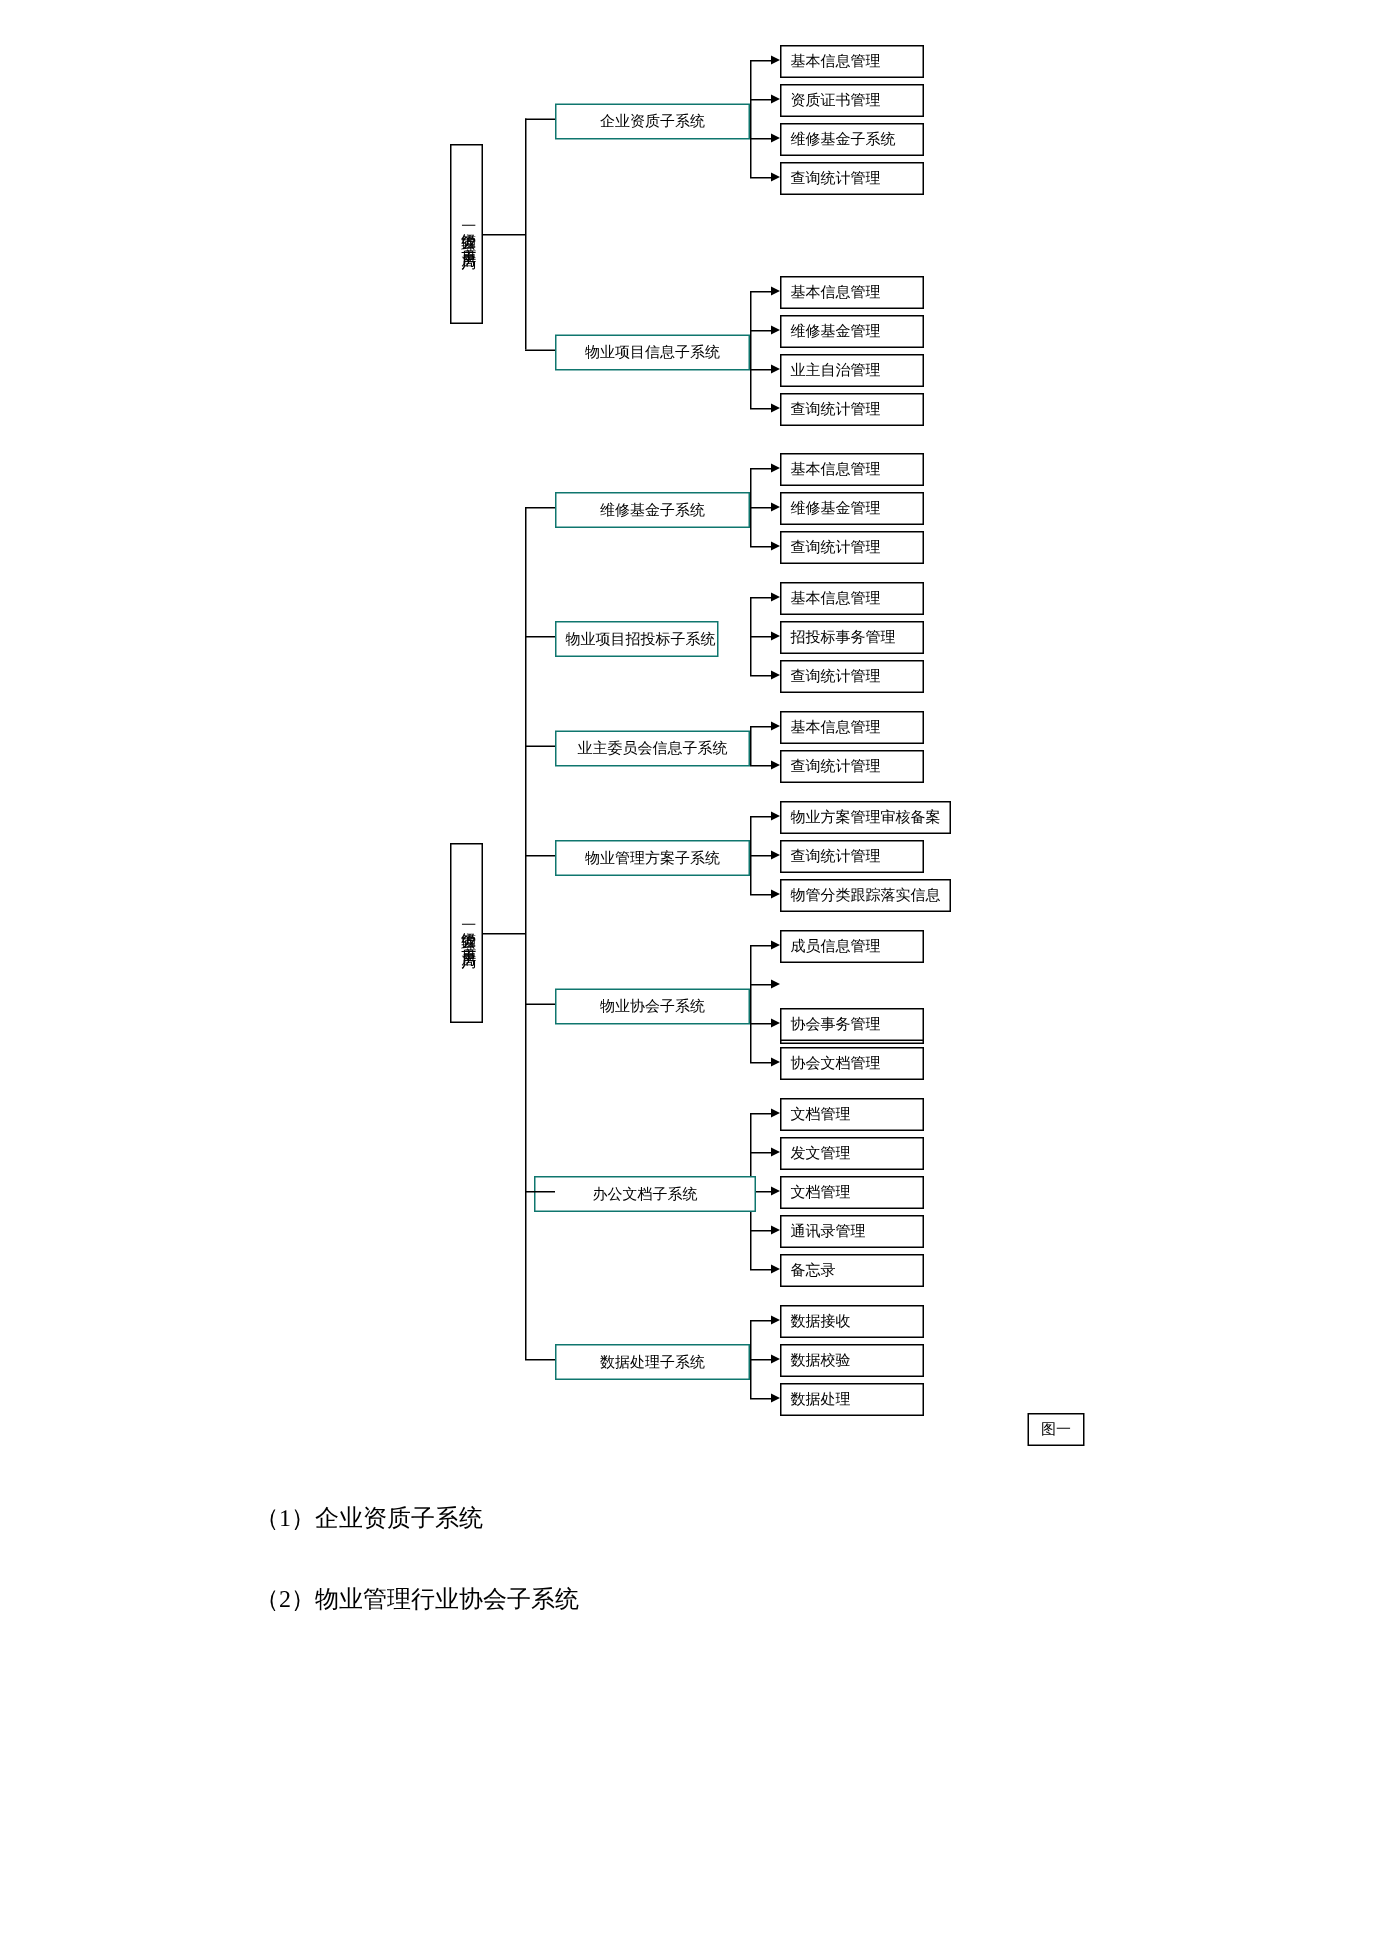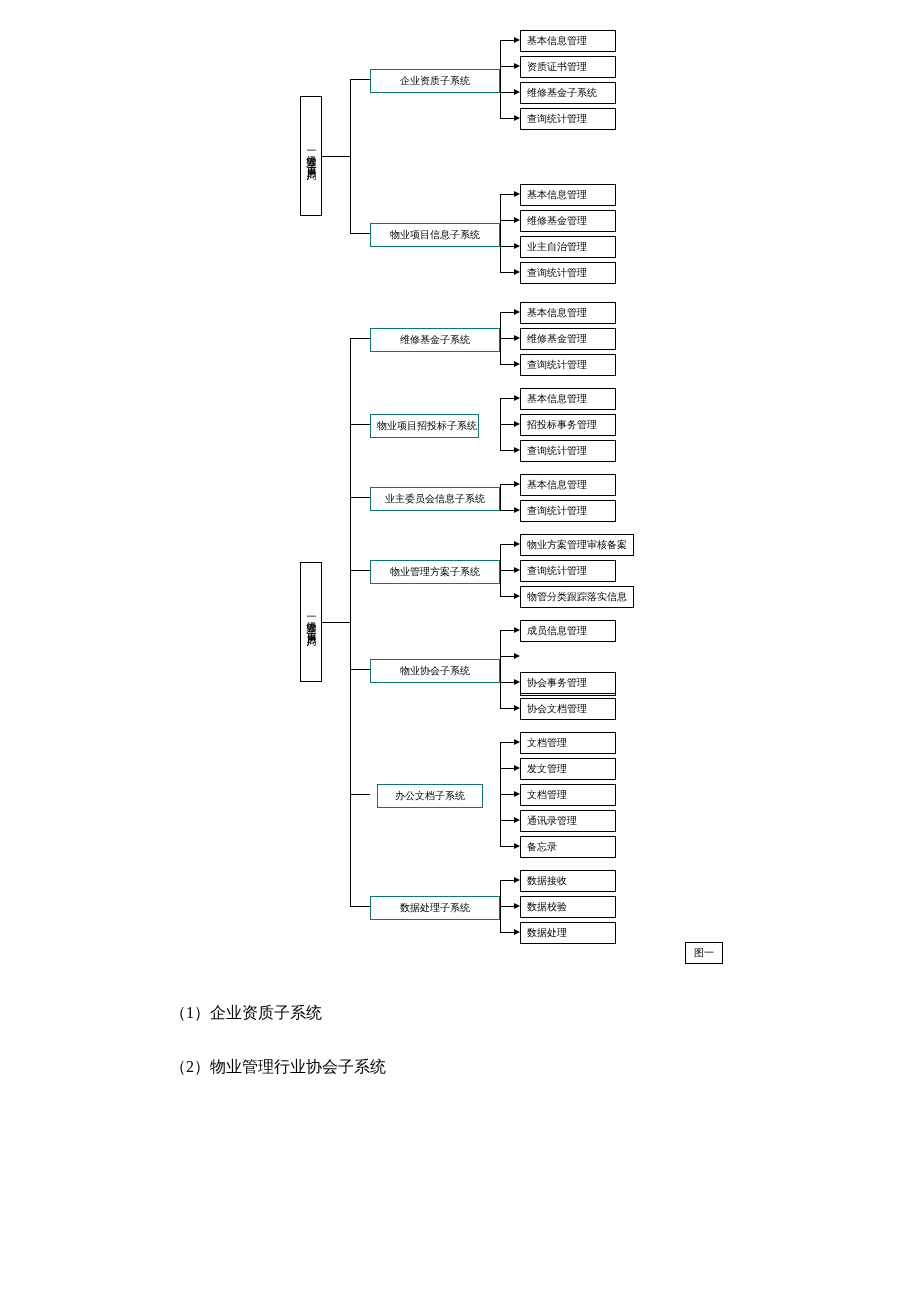--- a/index.html
+++ b/index.html
@@ -191,21 +191,21 @@
     <div class="leaf-box" style="left: 220px; top: 754px;">文档管理</div>
     <div class="line-h" style="left: 200px; top: 764px; width: 14px;"></div>
     <div class="arrow-r" style="left: 214px; top: 761px;"></div>
     <div class="leaf-box" style="left: 220px; top: 780px;">通讯录管理</div>
     <div class="line-h" style="left: 200px; top: 790px; width: 14px;"></div>
     <div class="arrow-r" style="left: 214px; top: 787px;"></div>
     <div class="leaf-box" style="left: 220px; top: 806px;">备忘录</div>
     <div class="line-h" style="left: 200px; top: 816px; width: 14px;"></div>
     <div class="arrow-r" style="left: 214px; top: 813px;"></div>
     <div class="line-v" style="left: 200px; top: 712px; height: 104px;"></div>
-    <div class="mid-box" style="left: 77px; top: 754px; width: 106px; text-align: center;">办公文档子系统</div>
+    <div class="mid-box" style="left: 56px; top: 754px; width: 148px; text-align: center;">办公文档子系统</div>
     <div class="line-h" style="left: 200px; top: 764px; width: 0px;"></div>
     <div class="line-h" style="left: 50px; top: 764px; width: 20px;"></div>
     <div class="leaf-box" style="left: 220px; top: 840px;">数据接收</div>
     <div class="line-h" style="left: 200px; top: 850px; width: 14px;"></div>
     <div class="arrow-r" style="left: 214px; top: 847px;"></div>
     <div class="leaf-box" style="left: 220px; top: 866px;">数据校验</div>
     <div class="line-h" style="left: 200px; top: 876px; width: 14px;"></div>
     <div class="arrow-r" style="left: 214px; top: 873px;"></div>
     <div class="leaf-box" style="left: 220px; top: 892px;">数据处理</div>
     <div class="line-h" style="left: 200px; top: 902px; width: 14px;"></div>

